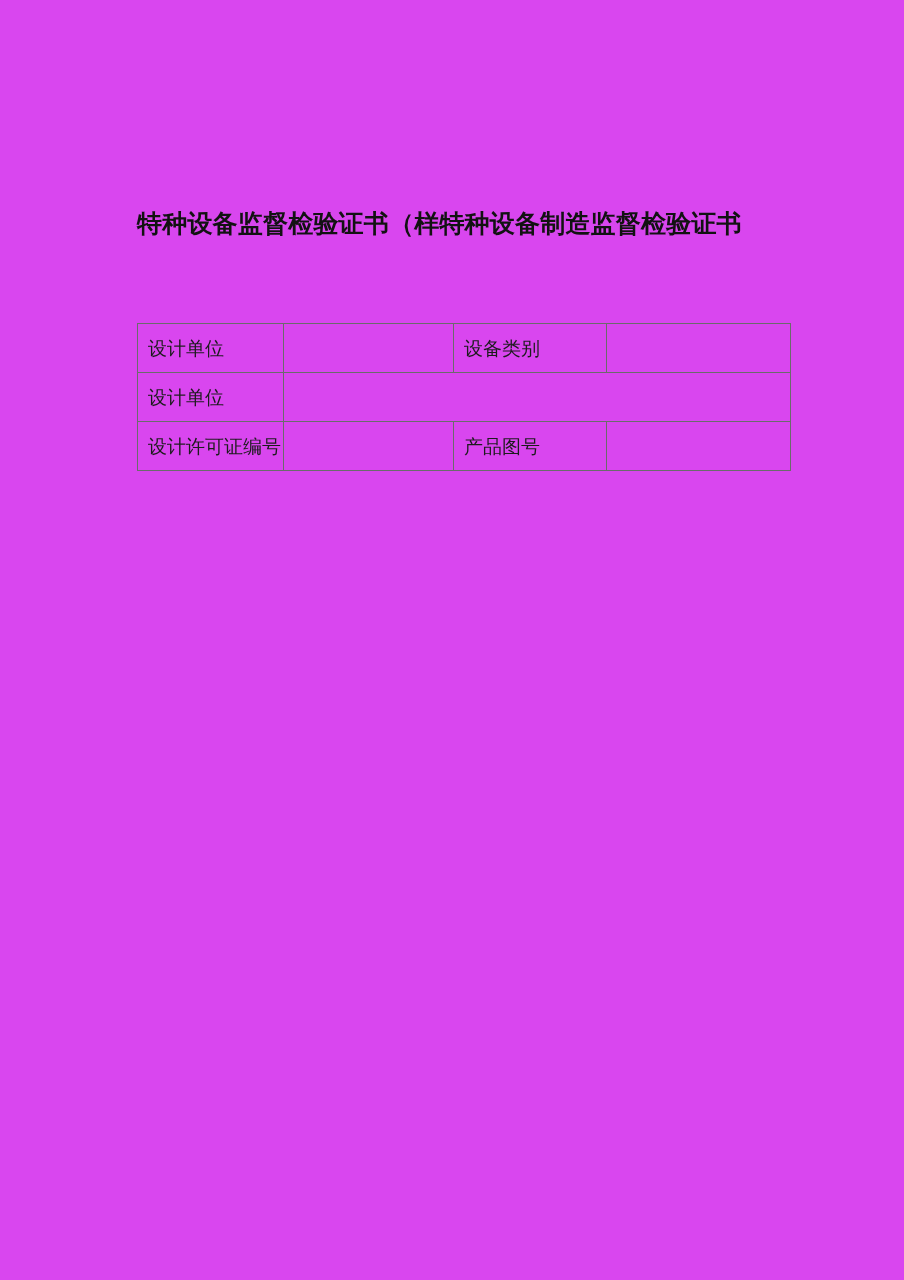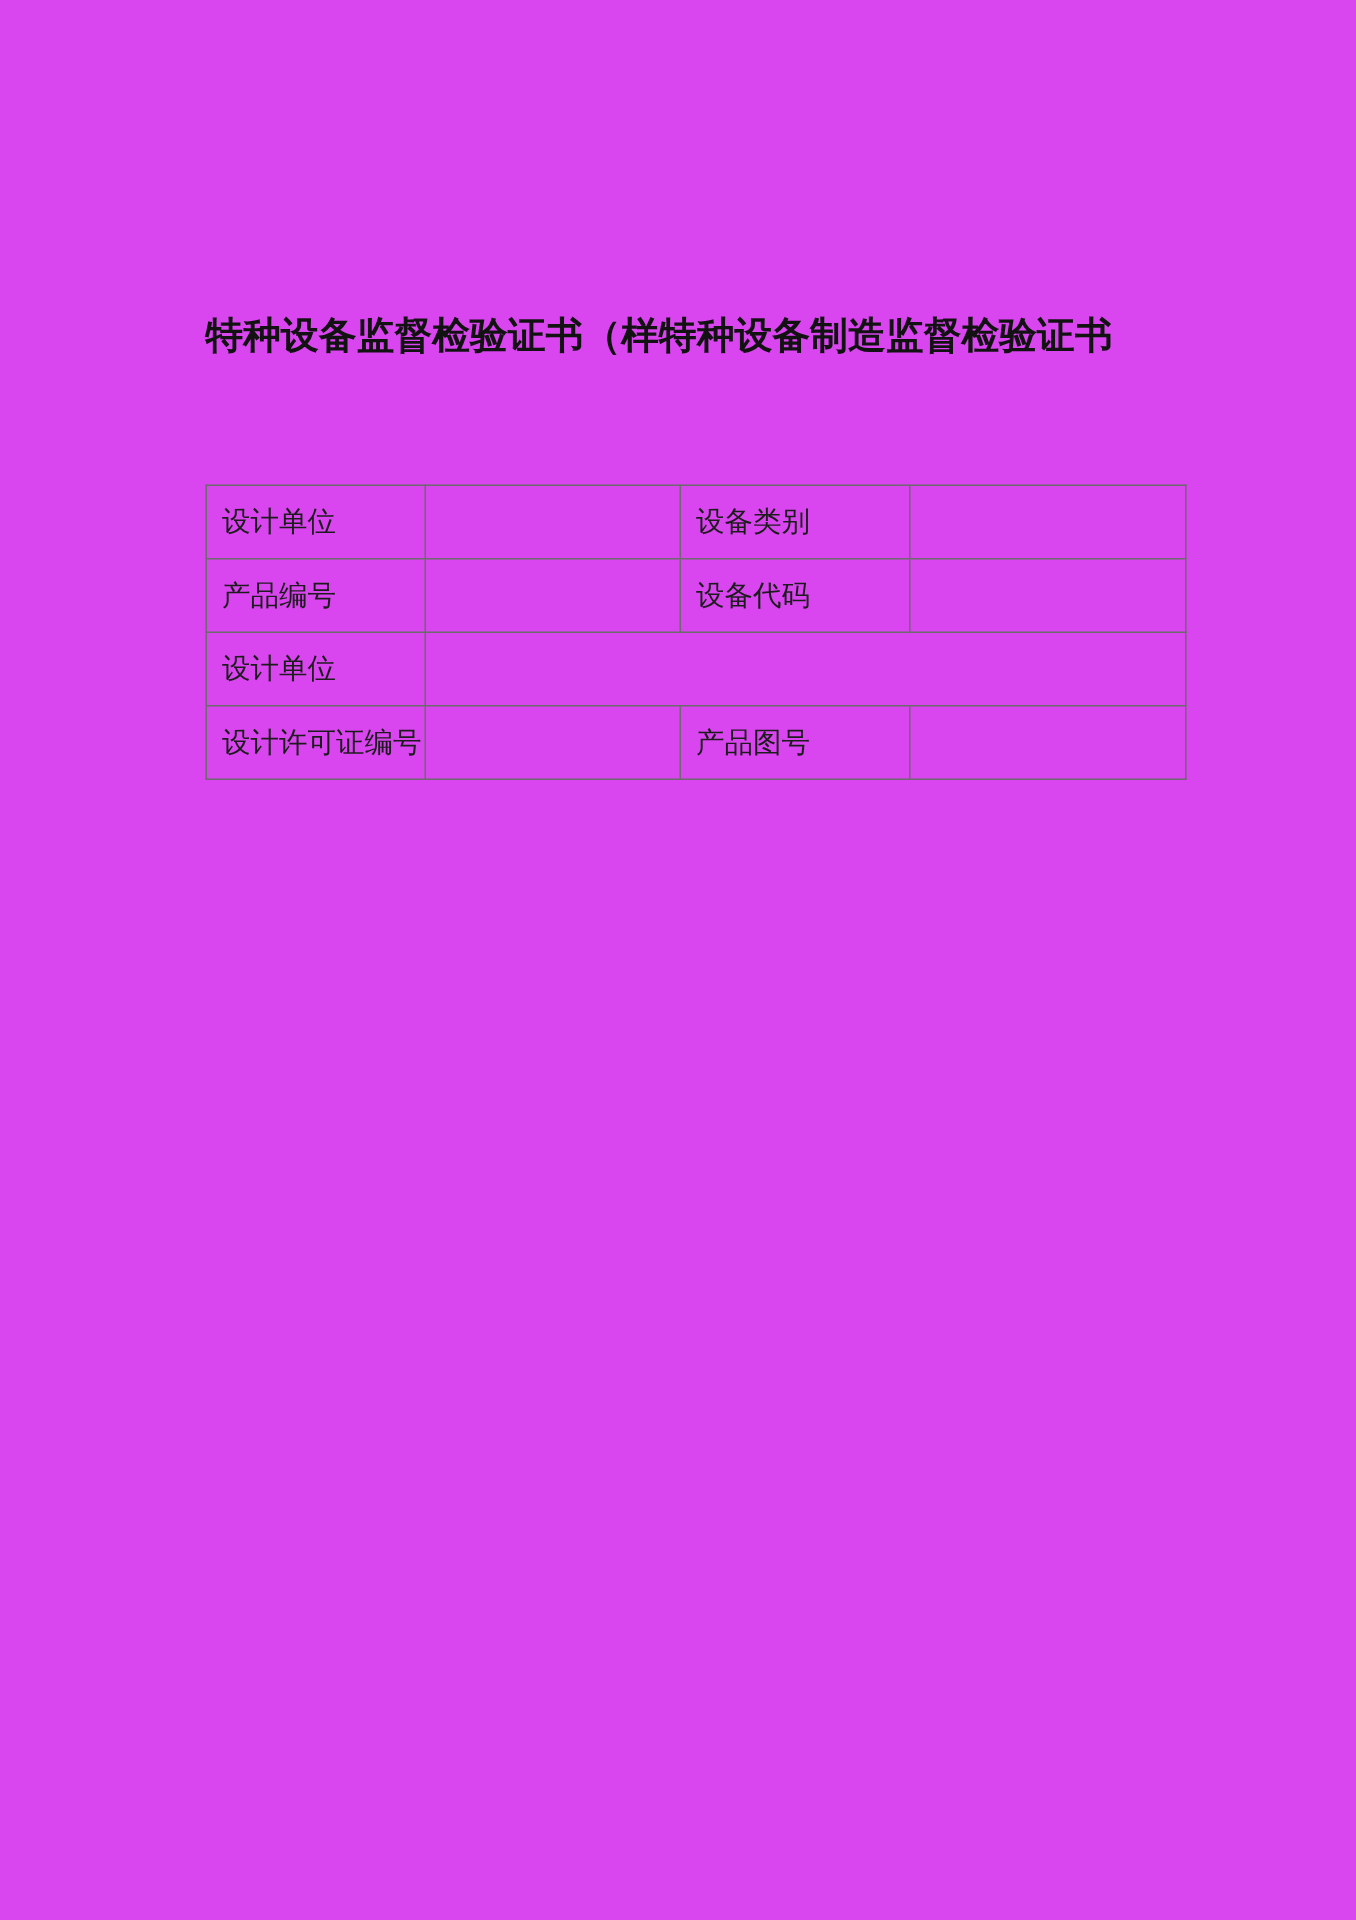--- a/index.html
+++ b/index.html
@@ -110,26 +110,20 @@
 
 
 
         <tr>
           <td class="label">设计单位</td>
           <td class="value"></td>
           <td class="label">设备类别</td>
           <td class="value"></td>
         </tr>
 
-        <tr>
-          <td class="label">产品编号</td>
-          <td class="value"></td>
-          <td class="label">设备代码</td>
-          <td class="value"></td>
-        </tr>
 
         <tr>
           <td class="label">设计单位</td>
           <td class="value" colspan="3"></td>
         </tr>
 
         <tr>
           <td class="label tall">设计许可证编号</td>
           <td class="value tall"></td>
           <td class="label tall">产品图号</td>

